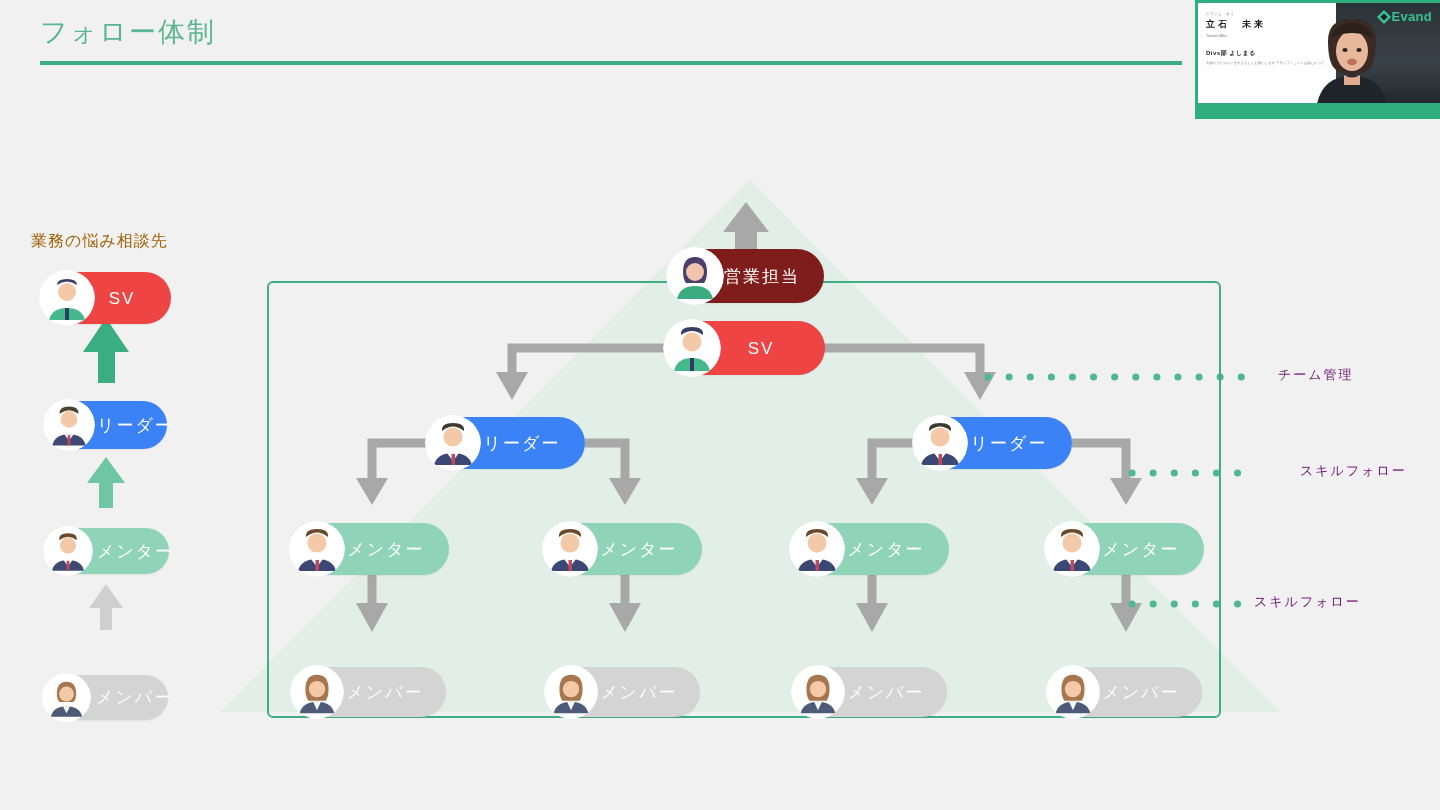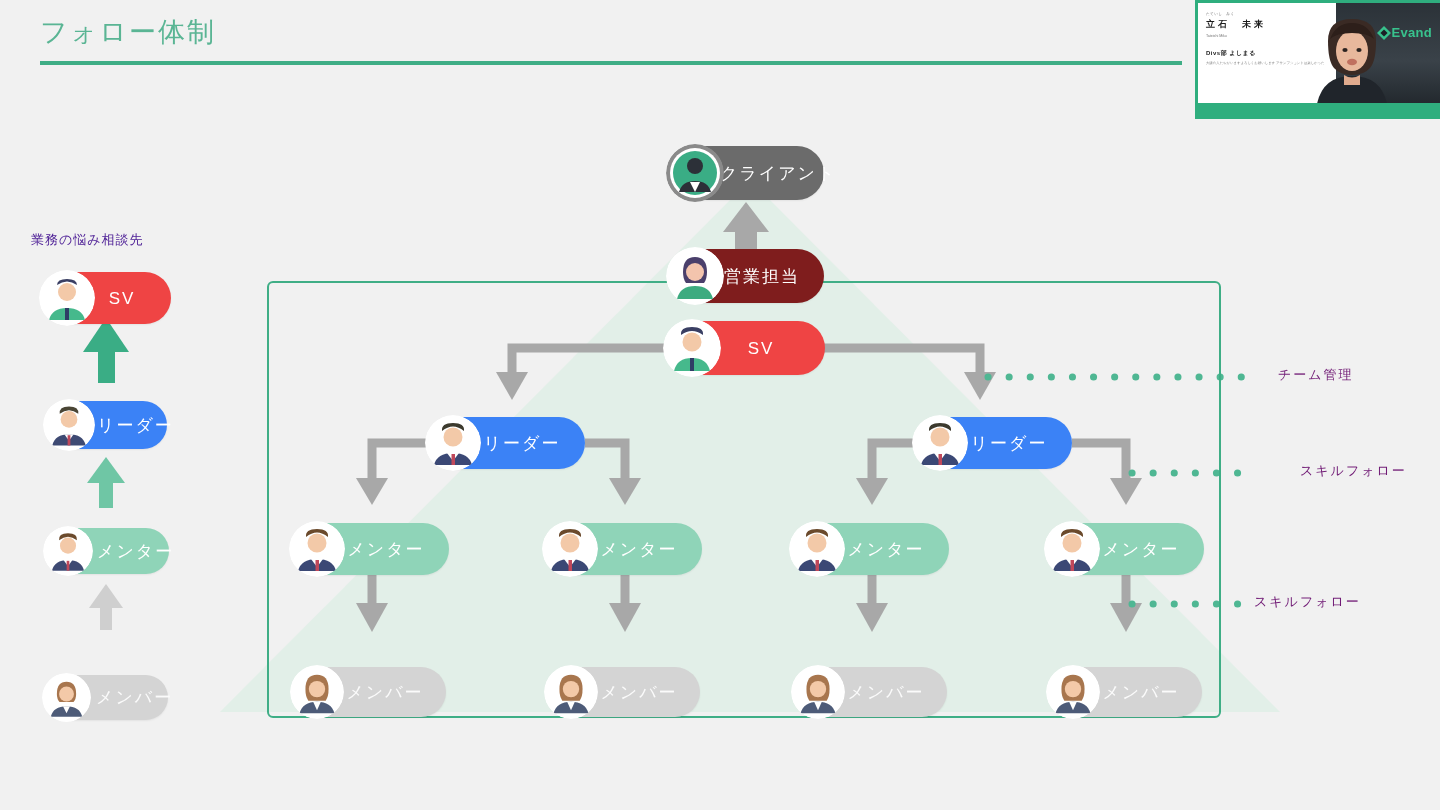--- a/index.html
+++ b/index.html
@@ -86,23 +86,23 @@
   .c-green3 { background: #8fd4b8; }
   .c-gray-l .label, .c-green4 .label { color: #fbfbfb; }
 
   
   .wires { position: absolute; left: 0; top: 0; width: 1440px; height: 810px; }
 
   
   .side-title {
     position: absolute;
     left: 31px; top: 231px;
-    font-size: 13px;
+    font-size: 16px;
     letter-spacing: 1px;
-    color: #4c1d95;
+    color: #a16207;
     white-space: nowrap;
   }
 
   
   .side-label {
     position: absolute;
     font-size: 13px;
     letter-spacing: 2px;
     color: #701a75;
     white-space: nowrap;
@@ -137,21 +137,21 @@
   .cam-card .dept { font-size: 3.4px; color: #777; margin-top: 3px; line-height: 1.7; }
   .cam-scene {
     position: absolute;
     left: 138px; top: 0;
     width: 104px; height: 105px;
     background:
       linear-gradient(180deg,#2b3238 0%,#3a4249 55%,#20262b 100%);
   }
   .cam-logo {
     position: absolute;
-    right: 8px; top: 22px;
+    right: 8px; top: 6px;
     display: flex; align-items: flex-end; gap: 0;
   }
   .cam-logo .txt {
     font-size: 13px; color: #38c28d; font-weight: 700; letter-spacing: .3px;
   }
   .cam-person {
     position: absolute;
     left: 108px; top: 12px;
     width: 92px; height: 95px;
   }
@@ -285,33 +285,20 @@
           <circle cx="28" cy="28" r="28" fill="#ffffff"></circle>
           <path d="M17 24 q0 -14 11 -14 q11 0 11 14 q0 6 -3 9 l-16 0 q-3 -3 -3 -9z" fill="#a8764e"></path>
           <circle cx="28" cy="24" r="8.5" fill="#f3c9a8"></circle>
           <path d="M10 50 q3 -12 18 -12 q15 0 18 12 z" fill="#4d5b78"></path>
           <path d="M24 38 l4 8 l4 -8 z" fill="#ffffff"></path>
         </svg>
     </span>
     <span class="label">メンバー</span>
   </div>
 
-  <div class="node c-dark" style="left:668px; top:146px; width:156px; height:54px;">
-    <span class="avatar" style="width:58px;height:58px;">
-      <svg viewBox="0 0 58 58">
-          <circle cx="29" cy="29" r="29" fill="#8a8a8a"></circle>
-          <circle cx="29" cy="29" r="25" fill="#ffffff"></circle>
-          <circle cx="29" cy="29" r="22" fill="#3aad85"></circle>
-          <circle cx="29" cy="22" r="8" fill="#2c3038"></circle>
-          <path d="M13 48 q3 -11 16 -11 q13 0 16 11 z" fill="#2c3038"></path>
-          <path d="M24 38 l5 10 l5 -10 z" fill="#ffffff"></path>
-        </svg>
-    </span>
-    <span class="label">クライアント</span>
-  </div>
 
   <div class="node c-gray" style="left:668px; top:249px; width:156px; height:54px;">
     <span class="avatar" style="width:58px;height:58px;">
       <svg viewBox="0 0 58 58">
           <circle cx="29" cy="29" r="29" fill="#ffffff"></circle>
           <path d="M17 25 q0 -15 12 -15 q12 0 12 15 q0 7 -3 11 l-18 0 q-3 -4 -3 -11z" fill="#4a3f6b"></path>
           <circle cx="29" cy="25" r="9" fill="#f3c4ad"></circle>
           <path d="M11 52 q3 -13 18 -13 q15 0 18 13 z" fill="#3dab80"></path>
         </svg>
     </span>

